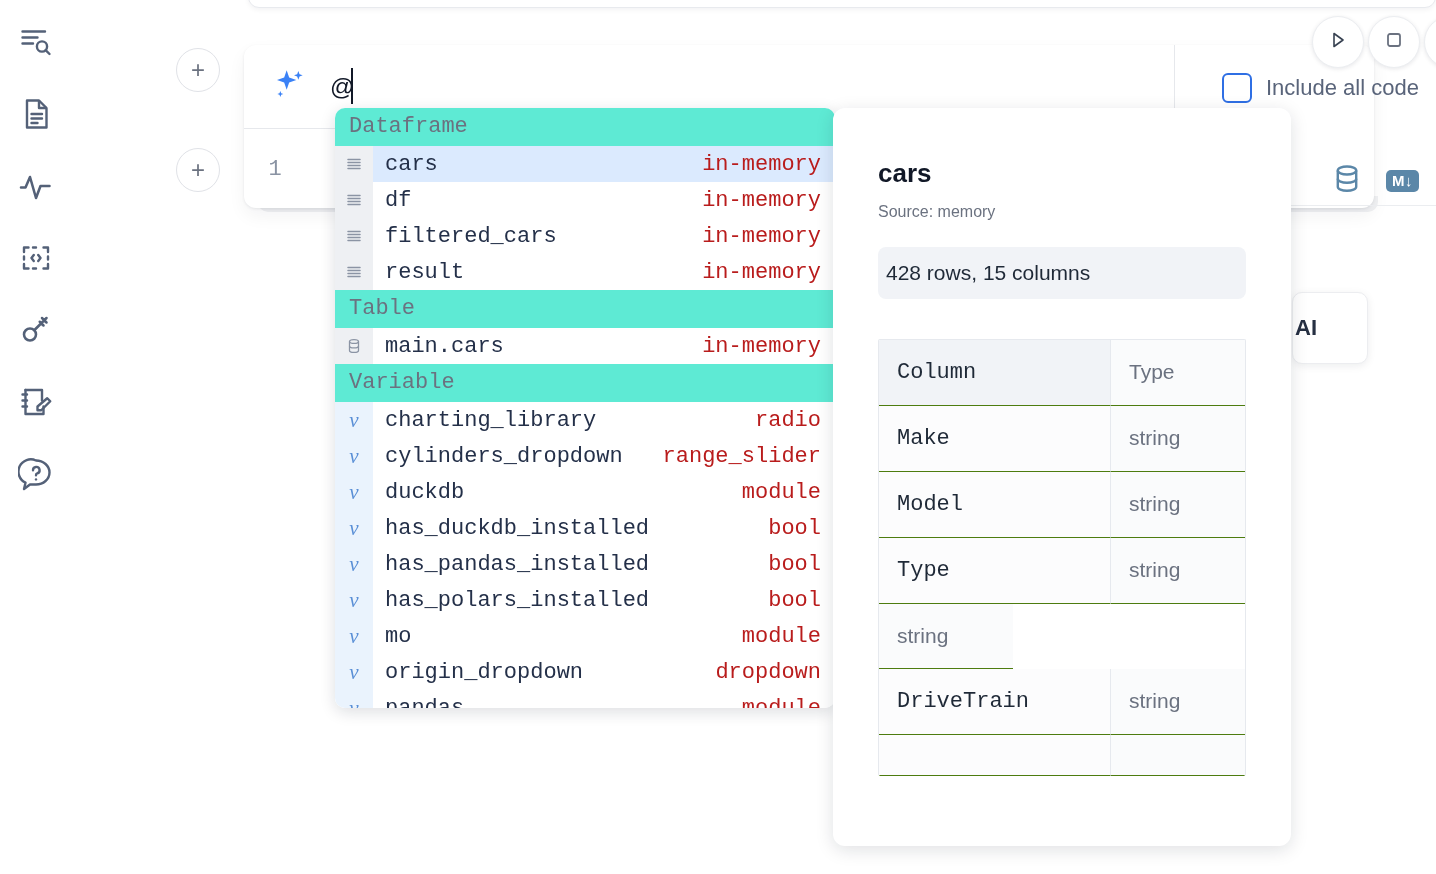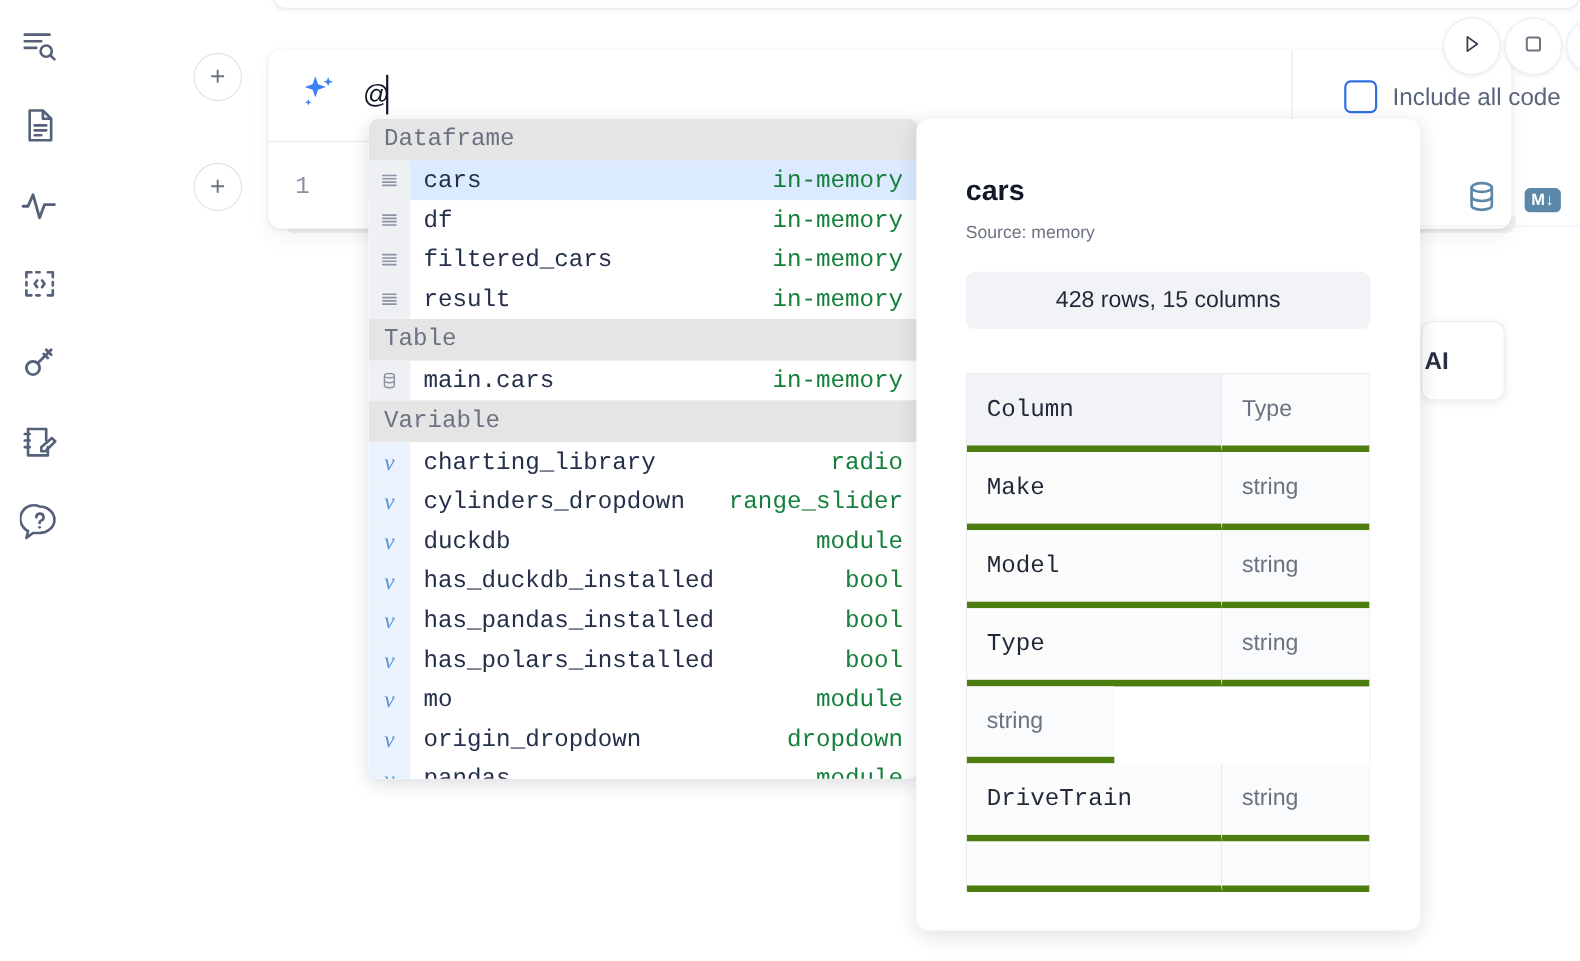--- a/index.html
+++ b/index.html
@@ -230,21 +230,21 @@
     position: absolute;
     left: 335px; top: 108px;
     width: 500px; height: 600px;
     background: #ffffff;
     border-radius: 10px;
     box-shadow: 0 4px 16px rgba(15,23,42,.14);
     overflow: hidden;
     z-index: 20;
   }
   .ac-section {
-    background: #e5e5e5;
+    background: #5eead4;
     color: #6b7280;
     font-family: "Liberation Mono", monospace;
     font-size: 22px;
     padding: 6px 0 6px 14px;
     box-sizing: border-box;
     height: 38px;
     line-height: 26px;
   }
   .ac-item {
     display: flex;
@@ -279,21 +279,21 @@
     flex: 1;
     display: flex;
     align-items: center;
     justify-content: space-between;
     padding: 0 14px 0 12px;
     height: 36px;
     box-sizing: border-box;
     overflow: hidden;
   }
   .ac-name { color: #243049; white-space: nowrap; }
-  .ac-kind { color: #15803d; white-space: nowrap; padding-left: 16px; }
+  .ac-kind { color: #b91c1c; white-space: nowrap; padding-left: 16px; }
 
   
   .detail {
     position: absolute;
     left: 833px; top: 108px;
     width: 458px; height: 738px;
     background: #ffffff;
     border-radius: 12px;
     box-shadow: 0 4px 18px rgba(15,23,42,.13);
     overflow: hidden;
@@ -308,43 +308,42 @@
   }
   .detail-source {
     font-size: 16px;
     color: #6b7280;
     margin: 14px 0 0 45px;
   }
   .detail-shape {
     margin: 26px 45px 0 45px;
     background: #f1f3f7;
     border-radius: 8px;
-    padding: 14px 20px;
+    padding: 14px 8px;
     font-size: 21px;
     color: #1f2937;
-    text-align: center;
   }
   .detail-table {
     margin: 40px 45px 0 45px;
     border: 1px solid #e6e9ee;
     border-bottom: none;
     border-radius: 2px;
     overflow: hidden;
   }
   .dt-row { display: flex; }
   .dt-head .dt-c {
     background: #f1f3f7;
     font-size: 22px;
     color: #1f2937;
     font-family: "Liberation Sans", sans-serif;
   }
   .dt-c {
     padding: 20px 0 20px 18px;
     box-sizing: border-box;
-    border-bottom: 6px solid #4d7c0f;
+    border-bottom: 1px solid #4d7c0f;
   }
   .dt-c.col { width: 232px; border-right: 1px solid #e6e9ee;
               font-family: "Liberation Mono", monospace; font-size: 22px; color: #1f2937; }
   .dt-c.typ { width: 134px; font-family: "Liberation Sans", sans-serif;
               font-size: 21px; color: #6b7280; background: #fafbfc; }
   .dt-row.body .dt-c.col { background: #fcfcfd; }
 </style>
 </head>
 <body>
 

